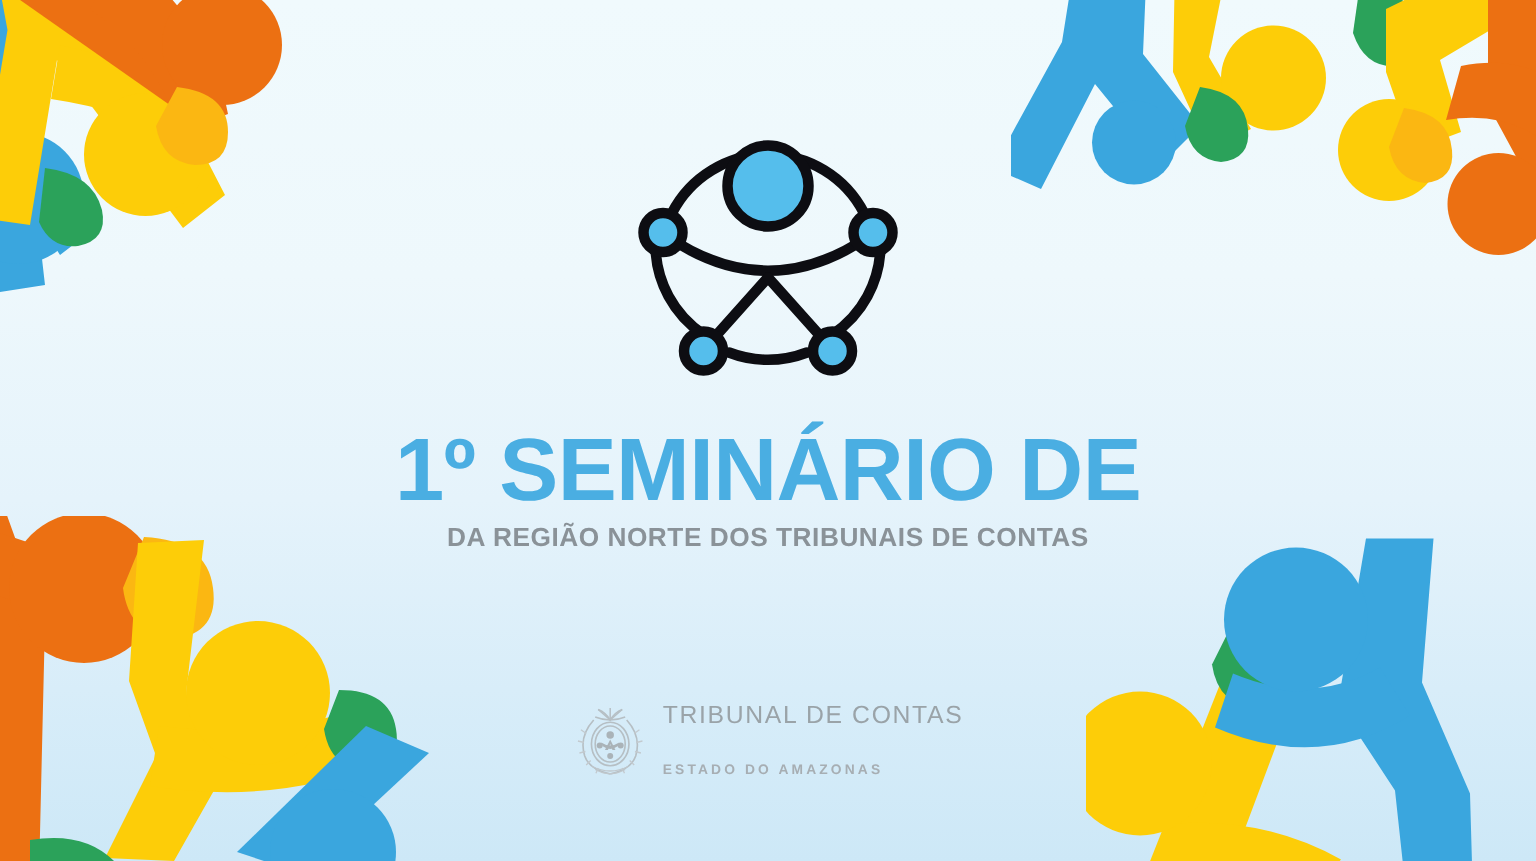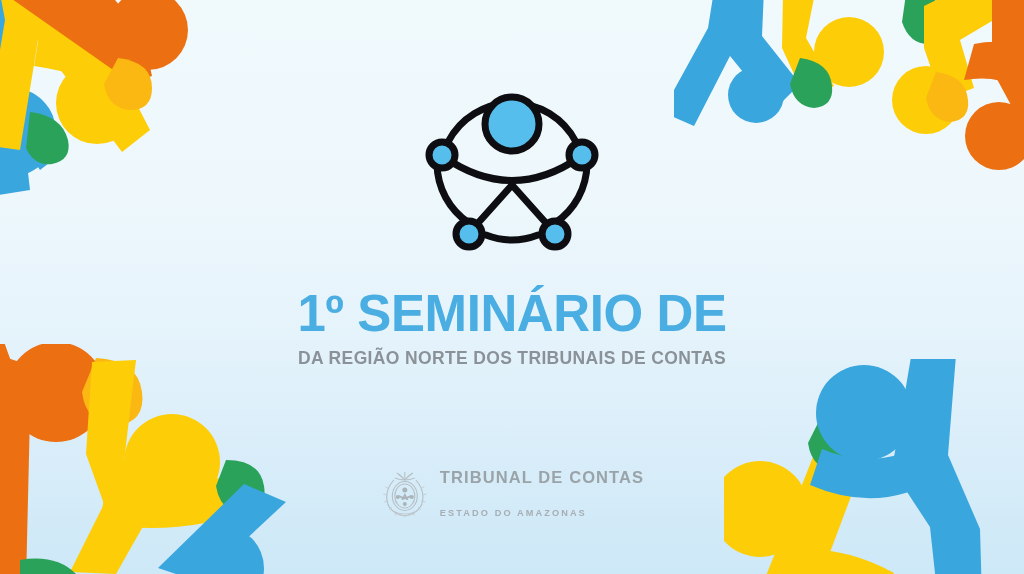--- a/index.html
+++ b/index.html
@@ -54,21 +54,21 @@
   #headline-block {
     position: absolute;
     top: 288px;
     left: 0;
     width: 100%;
     text-align: center;
   }
   .title-line {
     font-family: "Liberation Sans", sans-serif;
     font-weight: bold;
-    font-size: 51px;
+    font-size: 59px;
     line-height: 51px;
     letter-spacing: -0.4px;
     color: #4aaee2;
     white-space: nowrap;
   }
   #title-line-2 { margin-top: 6px; }
   #event-subtitle {
     margin-top: 9px;
     font-family: "Liberation Sans", sans-serif;
     font-weight: bold;
@@ -85,21 +85,21 @@
     left: 50%;
     transform: translateX(-50%);
     display: flex;
     align-items: center;
     gap: 10px;
   }
   #coat-of-arms { width: 50px; height: 50px; display: block; }
   #institution-text { display: flex; flex-direction: column; justify-content: center; }
   #institution-name {
     font-family: "Liberation Sans", sans-serif;
-    font-weight: bold;
+    font-weight: normal;
     font-size: 16.5px;
     letter-spacing: 1.1px;
     color: #9aa3a8;
     line-height: 19px;
     white-space: nowrap;
   }
   #institution-state {
     font-family: "Liberation Sans", sans-serif;
     font-weight: bold;
     font-size: 9.2px;

